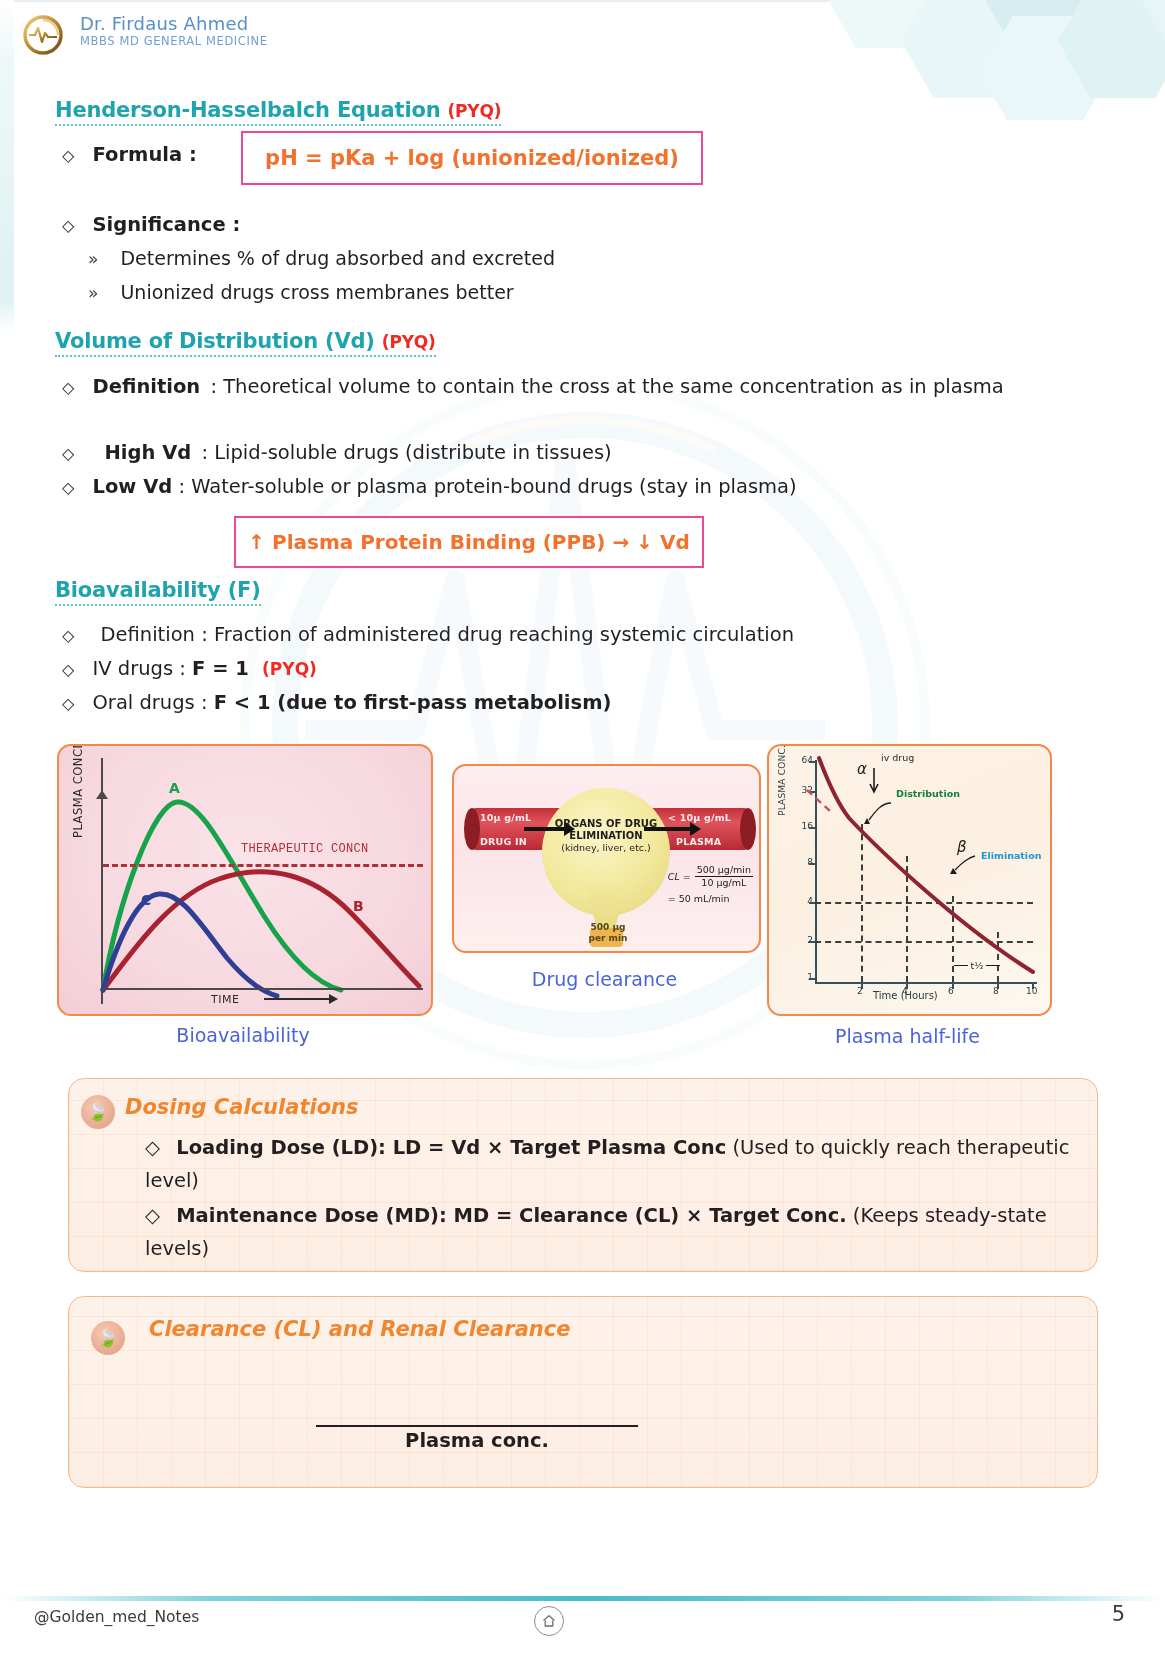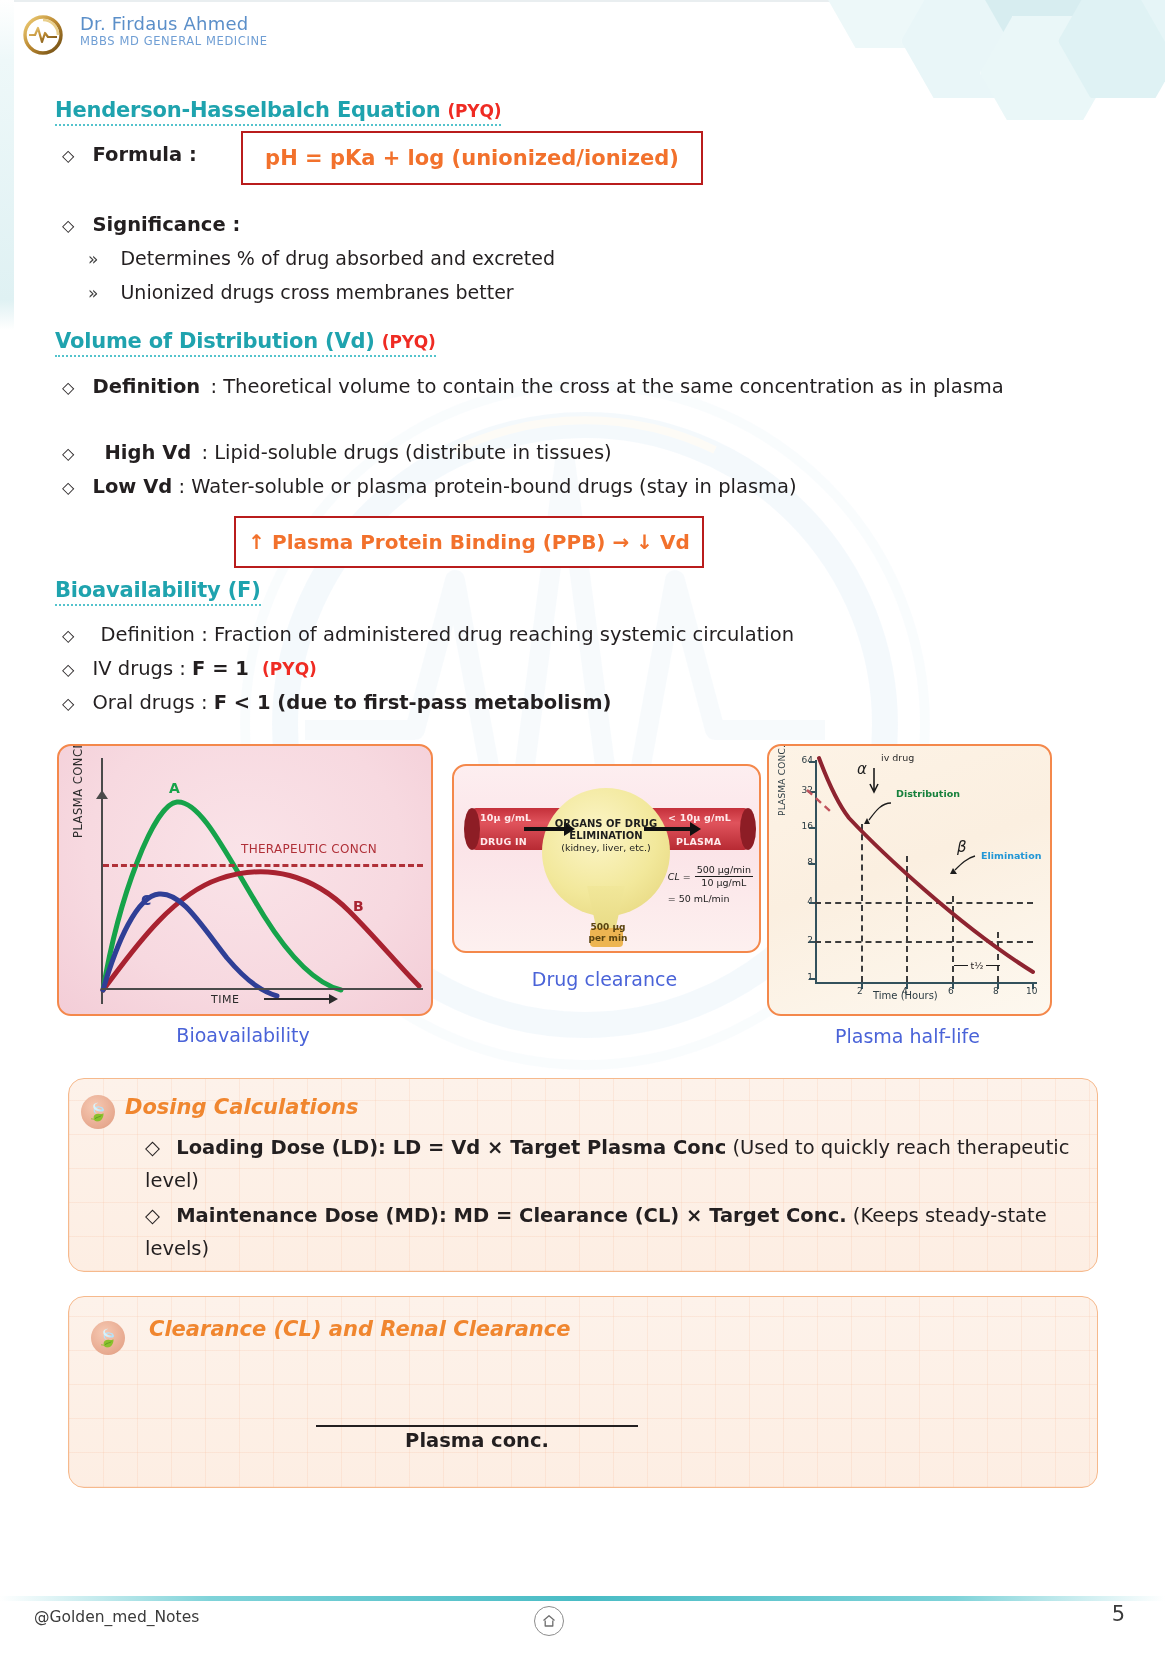--- a/index.html
+++ b/index.html
@@ -43,21 +43,21 @@
   .pyq-plain{color:#ef2b23;font-weight:700;}
 
   
   .bul{position:absolute;font-size:19.5px;line-height:33px;color:#231f20;}
   .bul .dia{color:#231f20;font-size:16px;}
   .b{font-weight:700;}
   .sub{position:absolute;font-size:19px;line-height:33px;color:#231f20;}
   .sub .gg{color:#444;font-size:17px;}
 
   
-  .fbox{position:absolute;border:2px solid #b91c1c;background:#fff;
+  .fbox{position:absolute;border:2px solid #ec4899;background:#fff;
         display:flex;align-items:center;justify-content:center;
         color:#f2712c;font-weight:700;}
 
   
   .fig{position:absolute;border:2px solid #f4884b;border-radius:14px;overflow:hidden;}
   .fig-cap{position:absolute;font-size:19px;color:#4a63d8;text-align:center;}
 
   
   #fig1{left:57px;top:744px;width:372px;height:268px;
     background:radial-gradient(ellipse at 50% 40%,#fae3e8 0%,#f7d9e0 60%,#f3cdd7 100%);}
@@ -66,21 +66,21 @@
   .ylab{position:absolute;left:12px;top:92px;transform:rotate(-90deg);transform-origin:left top;
      font-size:11.5px;letter-spacing:.5px;color:#2b2b2b;white-space:nowrap;}
   .yarrow{position:absolute;left:37px;top:44px;width:0;height:0;
      border-left:6px solid transparent;border-right:6px solid transparent;border-bottom:9px solid #4a4a4a;}
   .xlab{position:absolute;left:152px;bottom:8px;font-size:11px;letter-spacing:.5px;color:#2b2b2b;}
   .xarrow{position:absolute;left:270px;bottom:10px;width:0;height:0;
      border-top:5px solid transparent;border-bottom:5px solid transparent;border-left:9px solid #2b2b2b;}
   .xline{position:absolute;left:205px;bottom:14px;width:66px;height:2px;background:#2b2b2b;}
   .tline{position:absolute;left:44px;top:118px;width:320px;height:0;
      border-top:3px dashed #b03038;}
-  .tlab{position:absolute;left:182px;top:96px;font-size:12px;color:#b03038;letter-spacing:.3px;}
+  .tlab{position:absolute;left:182px;top:96px;font-size:12px;color:#b03038;letter-spacing:.3px;font-family:Liberation Mono, monospace;}
   .clab{position:absolute;font-weight:700;font-size:14px;}
 
   
   #fig2{left:452px;top:764px;width:305px;height:185px;
     background:linear-gradient(180deg,#fdeef0 0%,#fbe4e8 45%,#fdf0ef 100%);}
   .vessel{position:absolute;height:42px;background:linear-gradient(180deg,#c4303a 0%,#e0535c 35%,#b72a33 100%);}
   .vessel-cap{position:absolute;width:16px;height:42px;border-radius:50%;background:#8d1d25;}
   .kidney{position:absolute;left:88px;top:22px;width:128px;height:128px;border-radius:50%;
     background:radial-gradient(circle at 42% 36%,#fcf5c8 0%,#f2e89b 55%,#e3d277 100%);}
   .kidney-neck{position:absolute;left:133px;top:120px;width:38px;height:48px;

